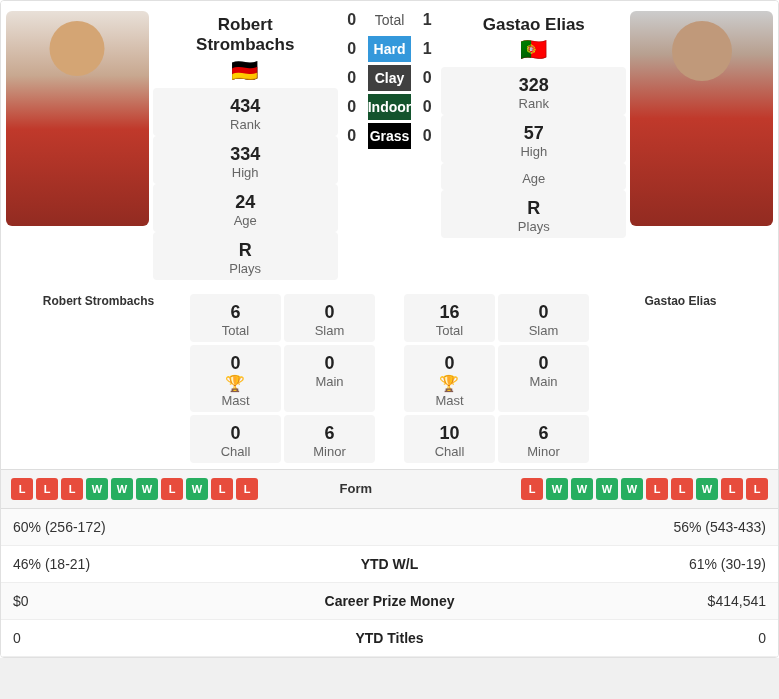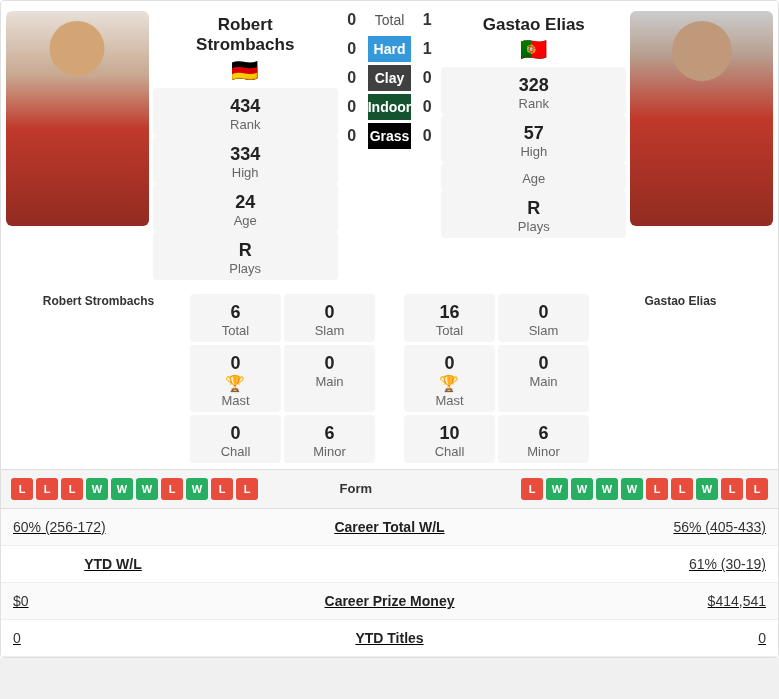--- a/index.html
+++ b/index.html
@@ -159,21 +159,20 @@
 
     
     .stats-rows {
       border-top: 1px solid #ddd;
     }
     .stats-row {
       display: flex;
       align-items: center;
       padding: 10px 12px;
       border-bottom: 1px solid #eee;
-      text-decoration: underline;
     }
     .stats-row-left {
       flex: 1;
       font-size: 14px;
       color: #333;
       text-align: left;
     }
     .stats-row-center {
       flex: 0 0 200px;
       text-align: center;
@@ -421,24 +420,24 @@
           <div class="form-badge form-L">L</div>
           <div class="form-badge form-W">W</div>
           <div class="form-badge form-L">L</div>
           <div class="form-badge form-L">L</div>
         </div>
     </div>
 
     <div class="stats-rows">
       <div class="stats-row">
         <div class="stats-row-left">60% (256-172)</div>
-        <div class="stats-row-center">Career Total W/L</div>
-        <div class="stats-row-right">56% (405-433)</div>
+        <div class="stats-row-right">56% (543-433)</div>
       </div>
       <div class="stats-row">
+        <div class="stats-row-left">46% (18-21)</div>
         <div class="stats-row-center">YTD W/L</div>
         <div class="stats-row-right">61% (30-19)</div>
       </div>
       <div class="stats-row">
         <div class="stats-row-left">$0</div>
         <div class="stats-row-center">Career Prize Money</div>
         <div class="stats-row-right">$414,541</div>
       </div>
       <div class="stats-row">
         <div class="stats-row-left">0</div>

